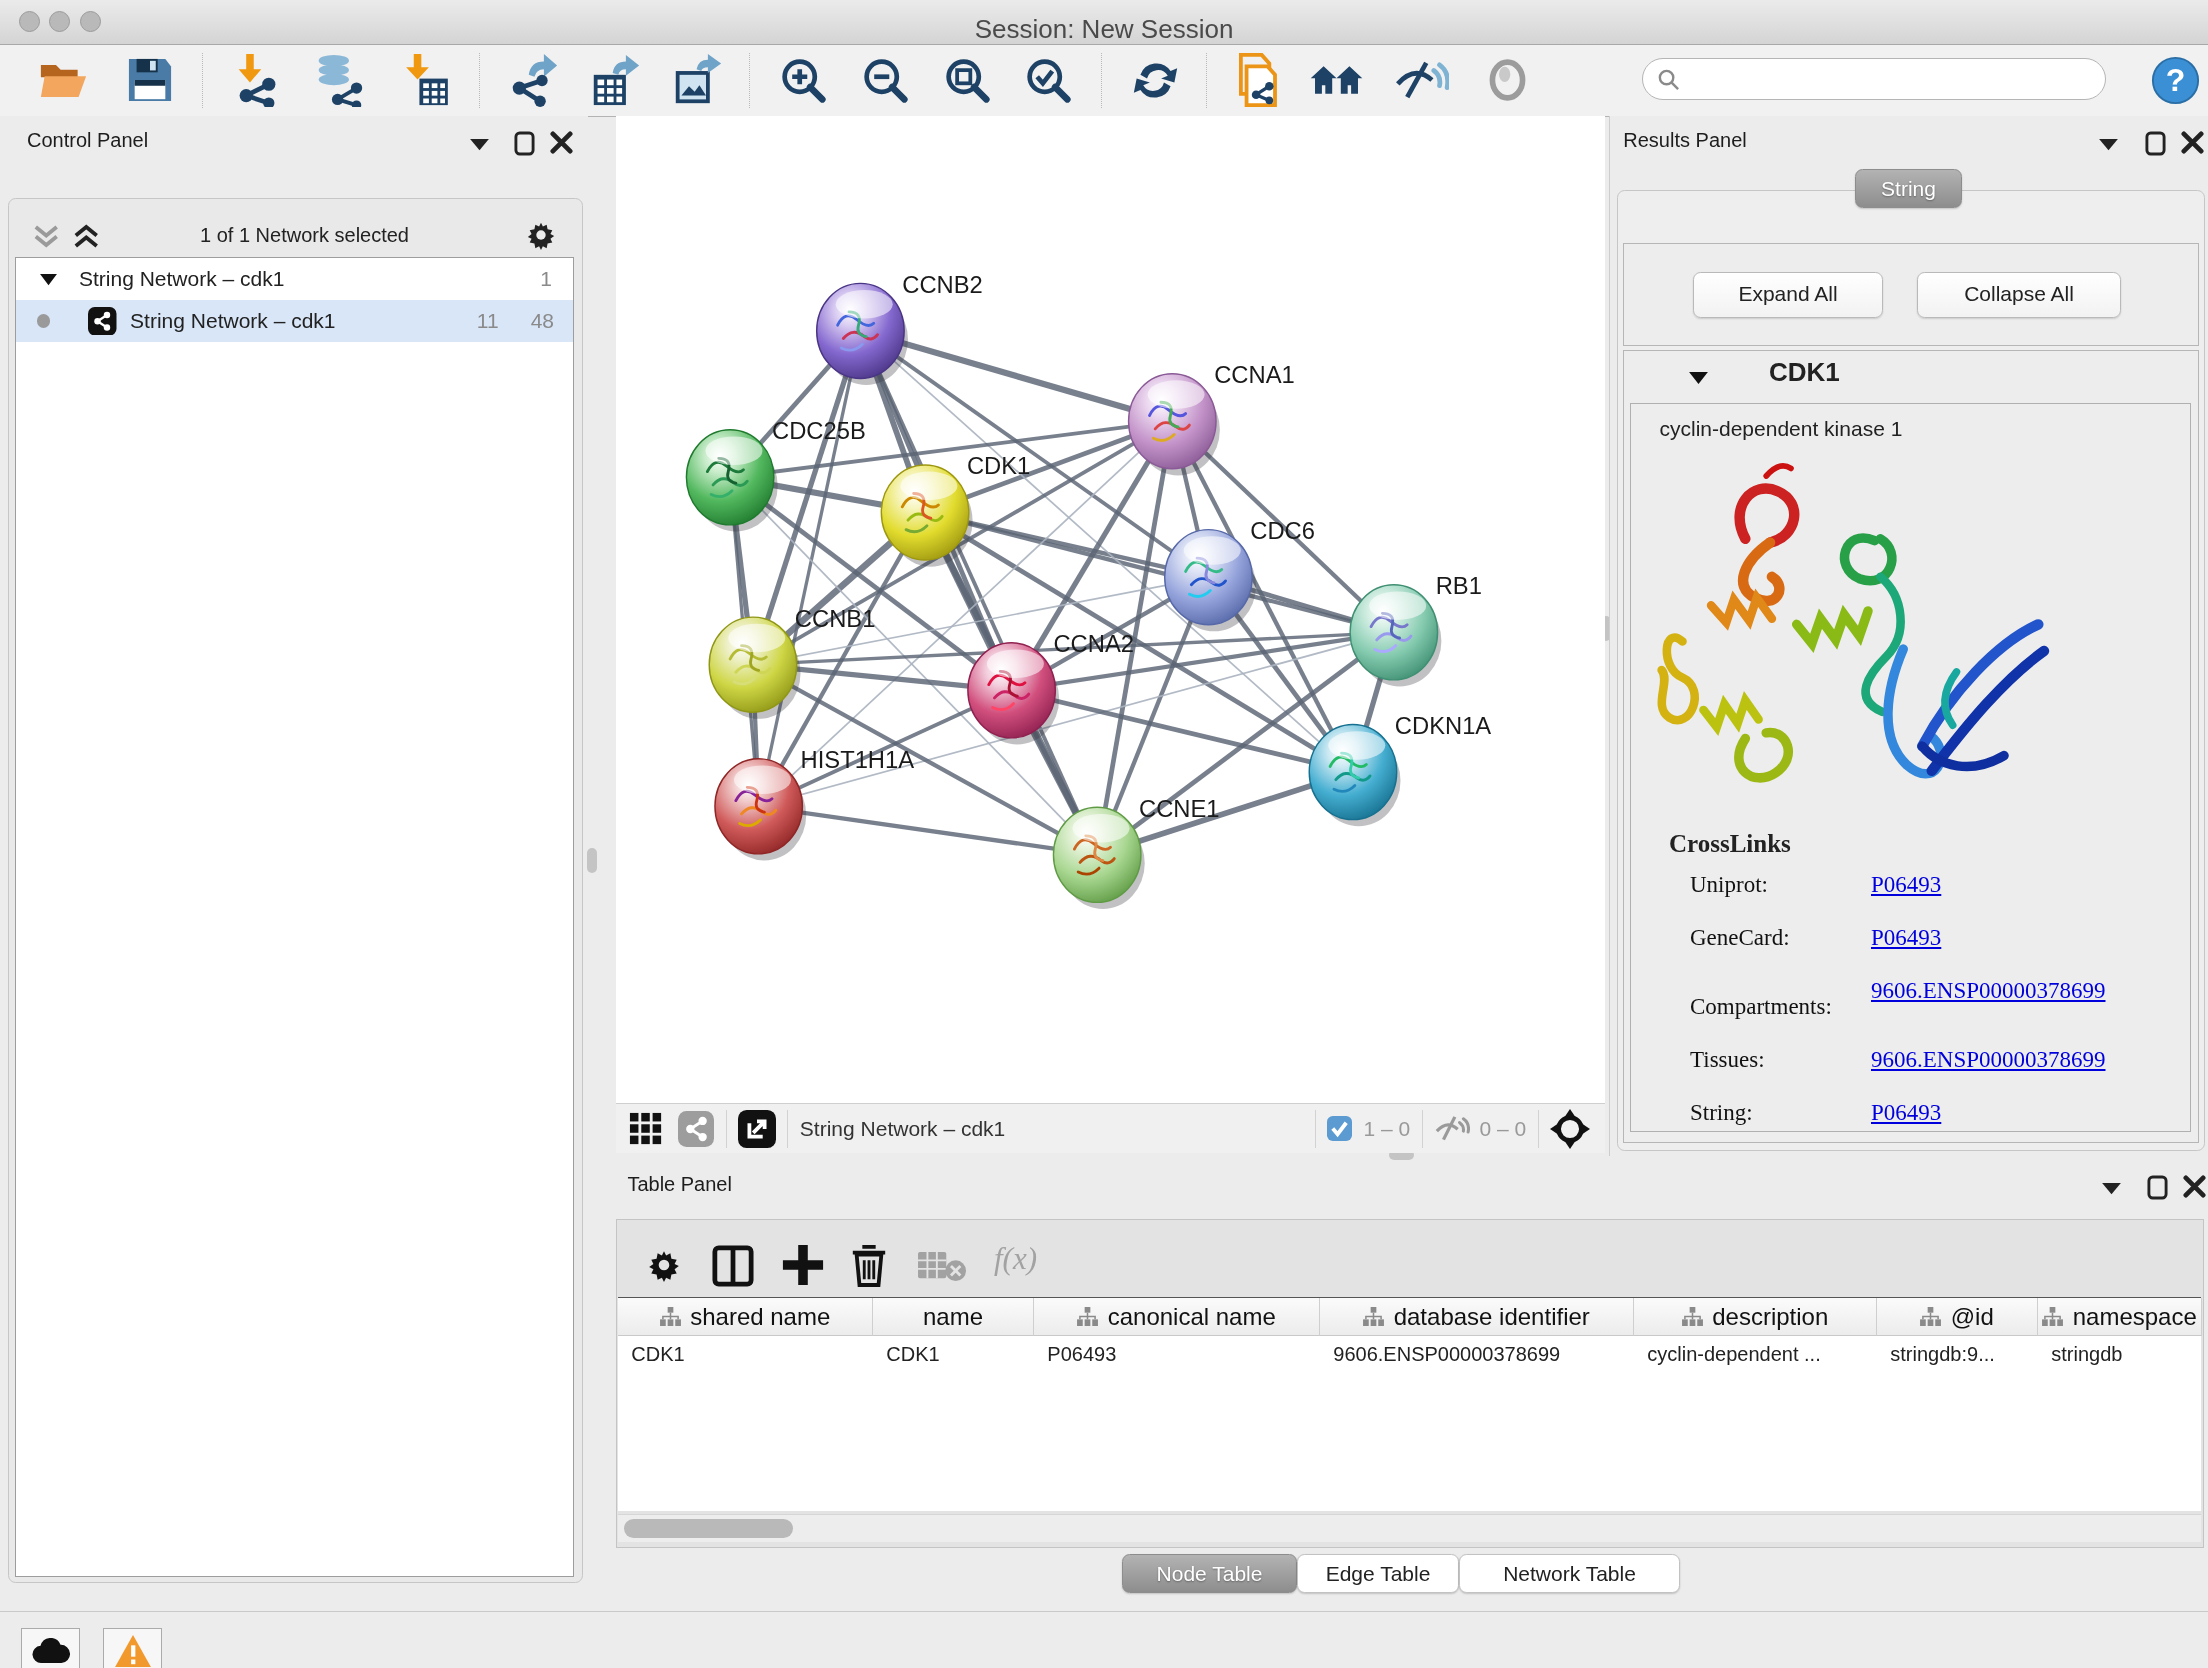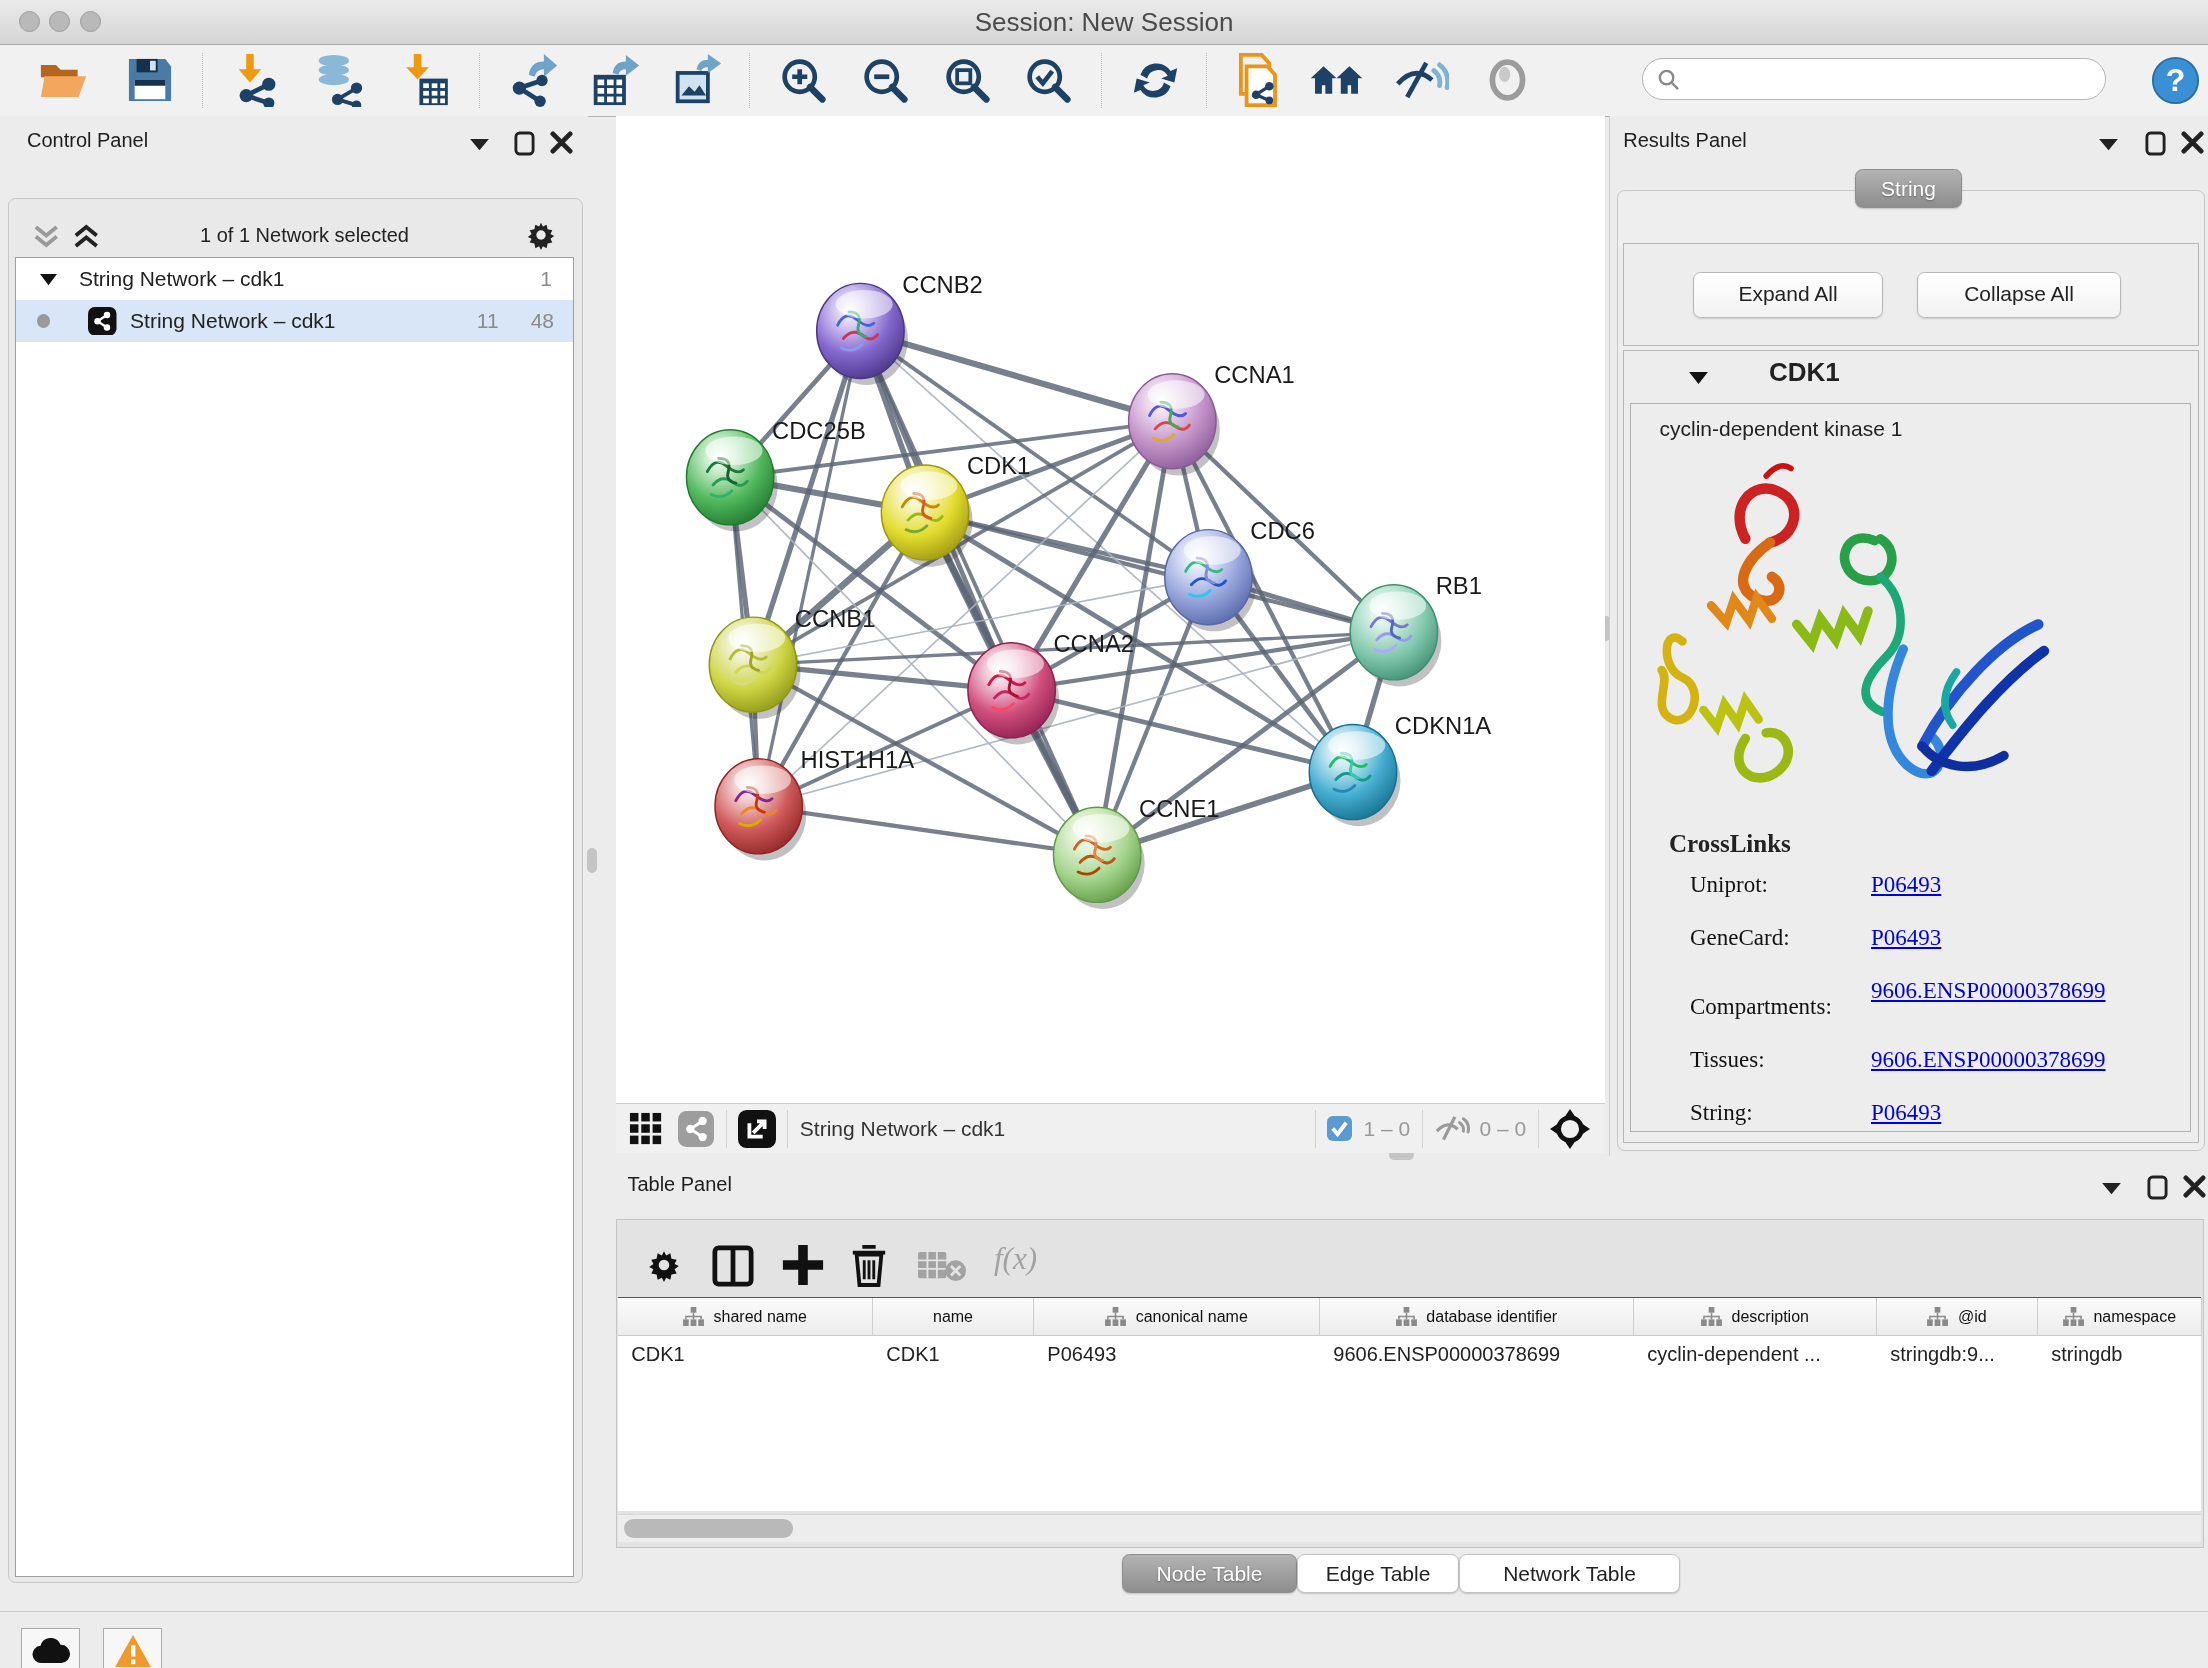--- a/index.html
+++ b/index.html
@@ -3,21 +3,21 @@
 <meta charset="utf-8">
 <style>
   html,body{margin:0;padding:0;background:#9a9a9a;}
   #app{position:relative;width:2208px;height:1668px;background:#ececec;overflow:hidden;
        font-family:"Liberation Sans","DejaVu Sans",sans-serif;color:#222;}
   .abs{position:absolute;}
   
   #titlebar{left:0;top:0;width:2208px;height:44px;
     background:linear-gradient(#ebebeb,#d4d4d4);border-bottom:1px solid #a8a8a8;}
   .traffic{width:19px;height:19px;border-radius:50%;background:#b9b9b9;border:1px solid #9b9b9b;top:10.5px;}
-  #win-title{width:100%;text-align:center;top:7px;font-size:26px;color:#4a4a4a;}
+  #win-title{width:100%;text-align:center;top:14px;font-size:26px;color:#4a4a4a;}
   
   #toolbar{left:0;top:45px;width:2208px;height:71px;background:#f1f1f1;border-bottom:1px solid #b3b3b3;}
   .tbtn{top:7.6px;width:55px;height:55px;display:flex;align-items:center;justify-content:center;}
   .tsep{top:7.6px;width:0;height:55px;border-left:1.9px dotted #b9b9b9;}
   #searchbox{left:1642px;top:13.3px;width:464px;height:42px;background:#fff;border:1px solid #b5b5b5;
     border-radius:21px;display:flex;align-items:center;padding-left:13.3px;box-sizing:border-box;}
   #searchbox input{border:none;outline:none;font-size:20px;width:399px;background:transparent;
     font-family:"Liberation Sans",sans-serif;}
   
   .panel-title{font-size:20px;color:#1d1d1d;}
@@ -44,21 +44,21 @@
   .rp-btn{background:linear-gradient(#ffffff,#f2f2f2);border:1px solid #b9b9b9;border-radius:7.6px;
     font-size:21px;text-align:center;padding-top:8.6px;box-sizing:border-box;height:46px;box-shadow:0 1px 1.9px rgba(0,0,0,.15);}
   #rp-cdk1box{left:1623px;top:350px;width:574px;height:791px;background:#ededed;border:1px solid #b6b6b6;}
   #rp-inner{left:1630px;top:403px;width:559px;height:727px;background:#ededed;border:1px solid #b0b0b0;}
   .serif{font-family:"Liberation Serif","DejaVu Serif",serif;}
   .xl-label{font-size:23px;color:#111;}
   .xl-link{font-size:23px;color:#0000dd;text-decoration:underline;}
   
   #tp-box{left:616px;top:1219px;width:1586px;height:327px;background:#e3e3e3;border:1px solid #c4c4c4;}
   #tp-table{left:618px;top:1297px;width:1583px;height:213px;background:#fff;border-top:1.9px solid #555;}
-  .th{display:flex;align-items:center;justify-content:center;gap:9.5px;font-size:16px;color:#111;
+  .th{display:flex;align-items:center;justify-content:center;gap:9.5px;font-size:24px;color:#111;
       border-right:1px solid #cfcfcf;box-sizing:border-box;height:38px;
       background:linear-gradient(#fbfbfb,#ececec);border-bottom:1px solid #c9c9c9;}
   .td{font-size:20px;padding-left:13.3px;box-sizing:border-box;display:flex;align-items:center;height:36px;}
   #hscroll{left:618px;top:1514px;width:1583px;height:27px;background:#ededed;border-top:1px solid #d6d6d6;}
   #hthumb{left:5.7px;top:3.8px;width:169px;height:19px;background:#b9b9b9;border-radius:9.5px;position:absolute;}
   
   #statusbar{left:0;top:1611px;width:2208px;height:57px;background:#ececec;border-top:1px solid #c9c9c9;}
   .sq-btn{width:57px;height:44px;background:#f7f7f7;border:1px solid #ababab;display:flex;align-items:center;justify-content:center;}
   svg{display:block;}
   text{font-family:"Liberation Sans","DejaVu Sans",sans-serif;}

